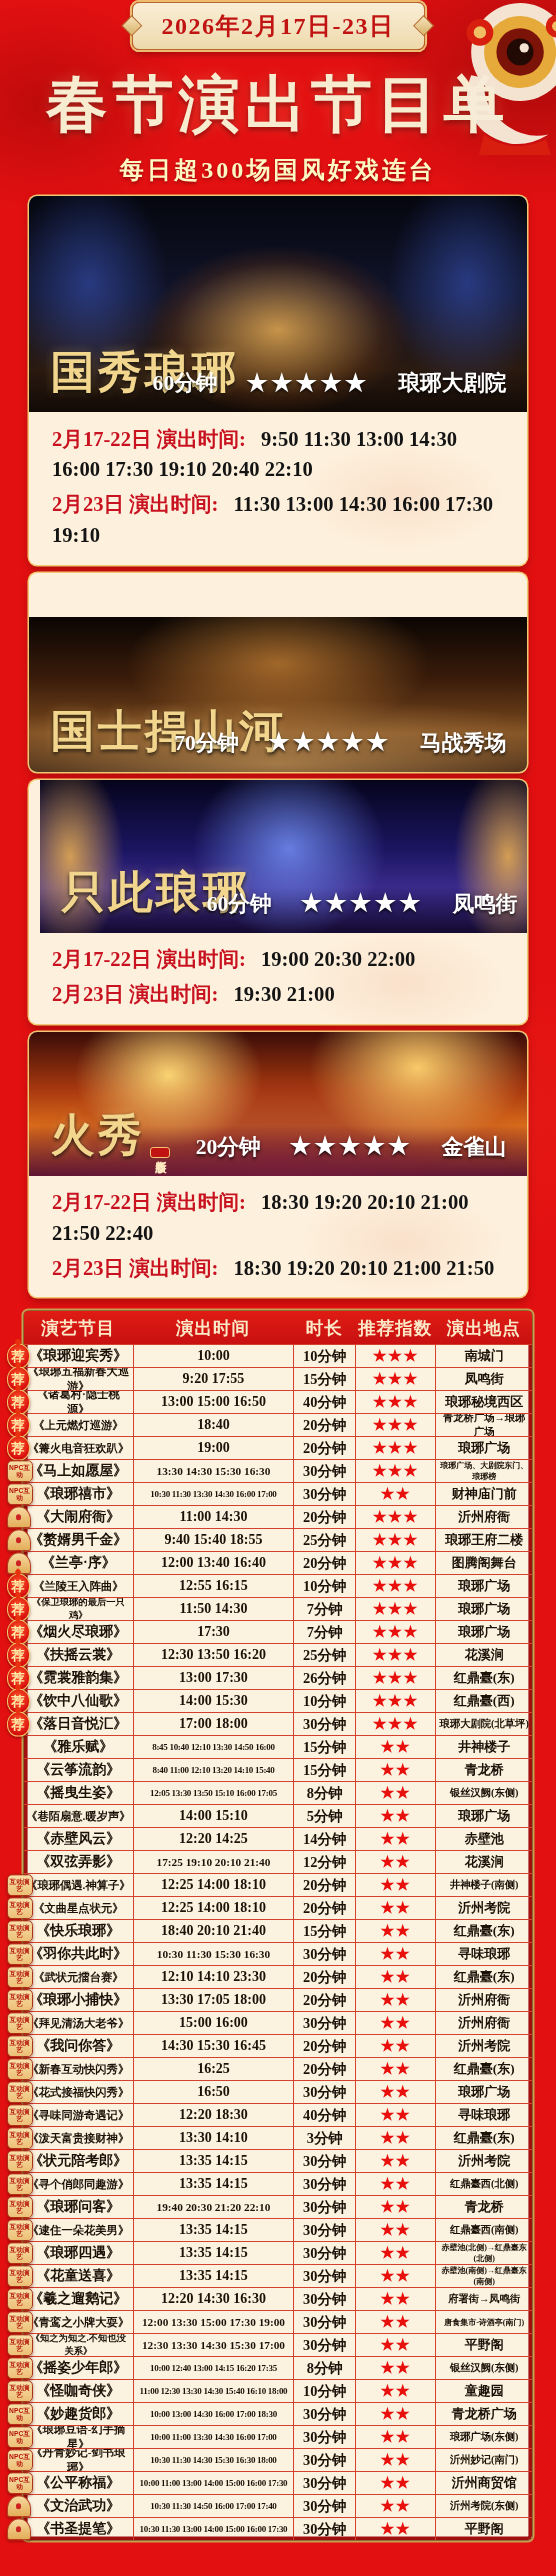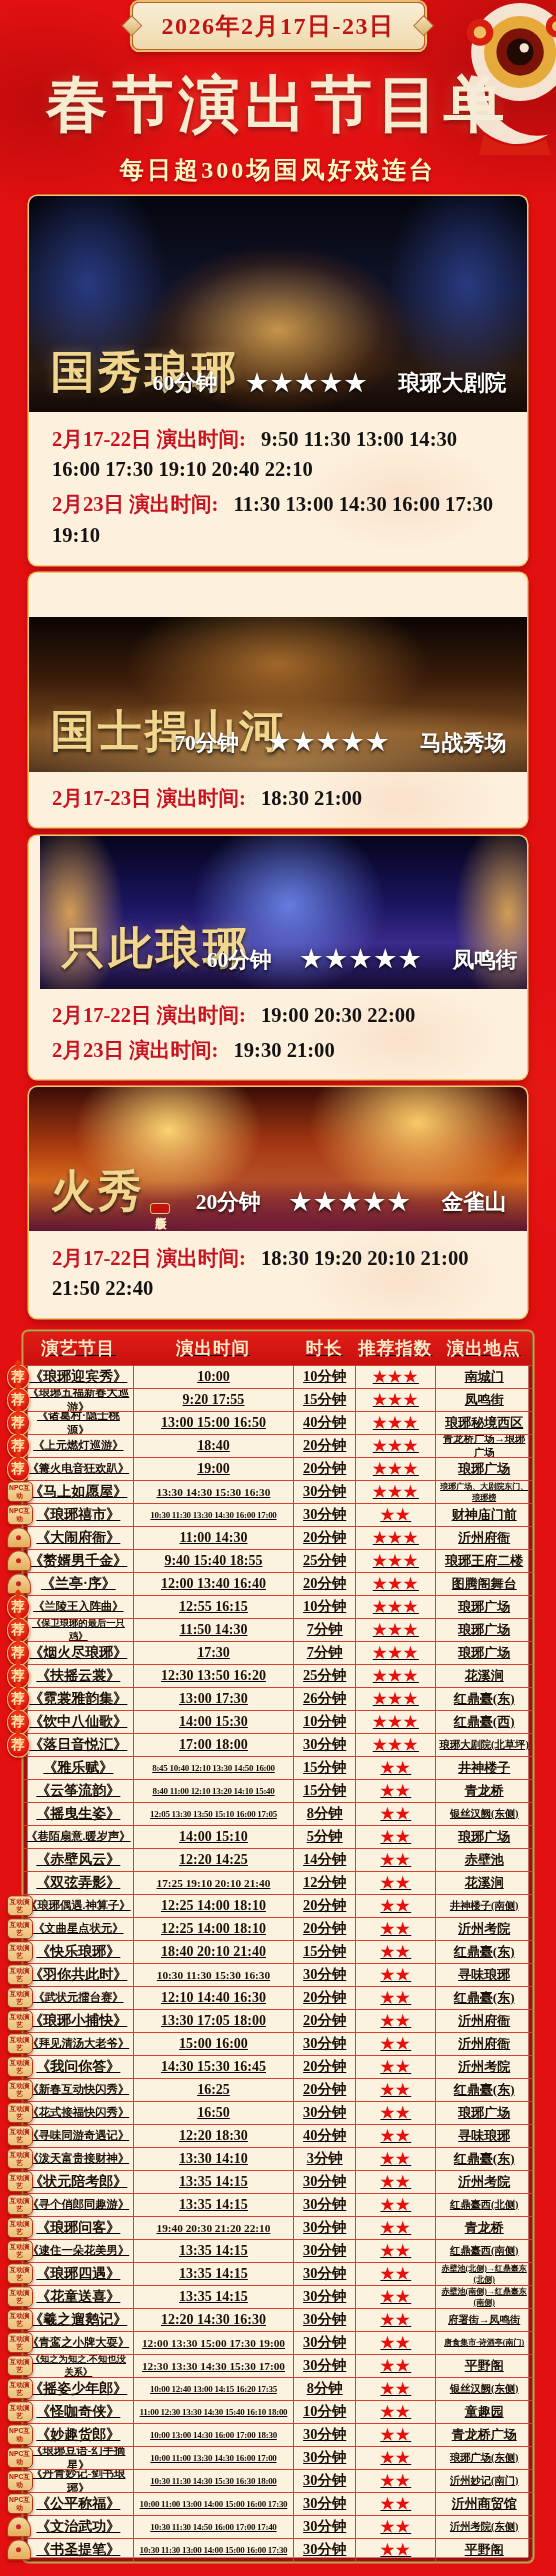--- a/index.html
+++ b/index.html
@@ -74,21 +74,21 @@
   .photo-meta { position:absolute; right:20.6px; bottom:15px; display:flex; align-items:center; gap:29px;
     color:#fff; font-size:21.6px; font-weight:bold; text-shadow:0 1.5px 3.1px rgba(0,0,0,.75); }
   .photo-meta .stars { font-size:24px; letter-spacing:3.1px; color:#ffffff; }
   .sched { background:#fdf1dd;
     background-image:radial-gradient(155px 82px at 75% 55%, rgba(235,150,120,.18), rgba(235,150,120,0) 70%);
     padding:11.3px 23px 13.4px; }
   .sch-line { font-size:20.6px; font-weight:bold; line-height:1.5; color:#141414; }
   .sch-line + .sch-line { margin-top:4.1px; }
   .sch-line .lbl { color:#c81220; margin-right:15px; }
   
-  .tbl-wrap { position:relative; margin:13px 23px 0; z-index:2;text-decoration:underline; }
+  .tbl-wrap { position:relative; margin:13px 23px 0; z-index:2; }
   .tbl { position:relative; background:#fcf2e0; border-radius:5.2px;
     box-shadow:0 0 0 1.5px #c9a050, 0 0 0 3.6px #a01010 inset; overflow:visible;
     border:1px solid #8c6a30; }
   .thead { display:grid; grid-template-columns:21.4% 31.6% 12.2% 15.8% 19%;
     background:linear-gradient(180deg,#e01b14,#c81110); height:33px; align-items:center;
     border-radius:4.1px 4.1px 0 0; }
   .thead .th { text-align:center; font-size:17.5px; font-weight:bold; color:#fbe9c8; letter-spacing:1px; }
   .trow { position:relative; display:grid; grid-template-columns:21.4% 31.6% 12.2% 15.8% 19%;
     height:23px; align-items:center; border-top:1px solid #d6402e; }
   .td { text-align:center; color:#1d1208; font-weight:bold; overflow:hidden; padding:0 2.1px;
@@ -165,25 +165,20 @@
 
   <div class="card">
     <div class="photo ph2">
       <div class="show-name">国士捍山河</div>
       <div class="photo-meta">
         <span>70分钟</span>
         <span class="stars">★★★★★</span>
         <span>马战秀场</span>
       </div>
     </div>
-    <div class="sched">
-      <div class="sch-line">
-        <span class="lbl">2月17-23日 演出时间:</span><span class="tms">18:30 21:00</span>
-      </div>
-    </div>
   </div>
 
   <div class="card">
     <div class="photo ph3">
       <div class="show-name">只此琅琊</div>
       <div class="photo-meta">
         <span>60分钟</span>
         <span class="stars">★★★★★</span>
         <span>凤鸣街</span>
       </div>
@@ -203,20 +198,23 @@
       <div class="show-name"><span>火秀</span><span class="seal">新春版</span></div>
       <div class="photo-meta">
         <span>20分钟</span>
         <span class="stars">★★★★★</span>
         <span>金雀山</span>
       </div>
     </div>
     <div class="sched">
       <div class="sch-line">
         <span class="lbl">2月17-22日 演出时间:</span><span class="tms">18:30 19:20 20:10 21:00 21:50 22:40</span>
+      </div>
+      <div class="sch-line">
+        <span class="lbl">2月23日 演出时间:</span><span class="tms">18:30 19:20 20:10 21:00 21:50</span>
       </div>
     </div>
   </div>
 </div>
 
 <div class="tbl-wrap">
   <div class="tbl">
     <div class="thead">
       <div class="th">演艺节目</div>
       <div class="th">演出时间</div>
@@ -430,21 +428,21 @@
         <div class="trow">
     <div class="td name">《羽你共此时》</div>
     <div class="td time t-sm">10:30 11:30 15:30 16:30</div>
     <div class="td dur">30分钟</div>
     <div class="td star">★★</div>
     <div class="td ven">寻味琅琊</div>
   <div class="badge b-scroll">互动演艺</div>
         </div>
         <div class="trow">
     <div class="td name n-sm">《武状元擂台赛》</div>
-    <div class="td time">12:10 14:40 16:30</div>
+    <div class="td time">12:10 14:10 23:30</div>
     <div class="td dur">20分钟</div>
     <div class="td star">★★</div>
     <div class="td ven">红鼎臺(东)</div>
   <div class="badge b-scroll">互动演艺</div>
         </div>
         <div class="trow">
     <div class="td name">《琅琊小捕快》</div>
     <div class="td time">13:30 17:05 18:00</div>
     <div class="td dur">20分钟</div>
     <div class="td star">★★</div>

